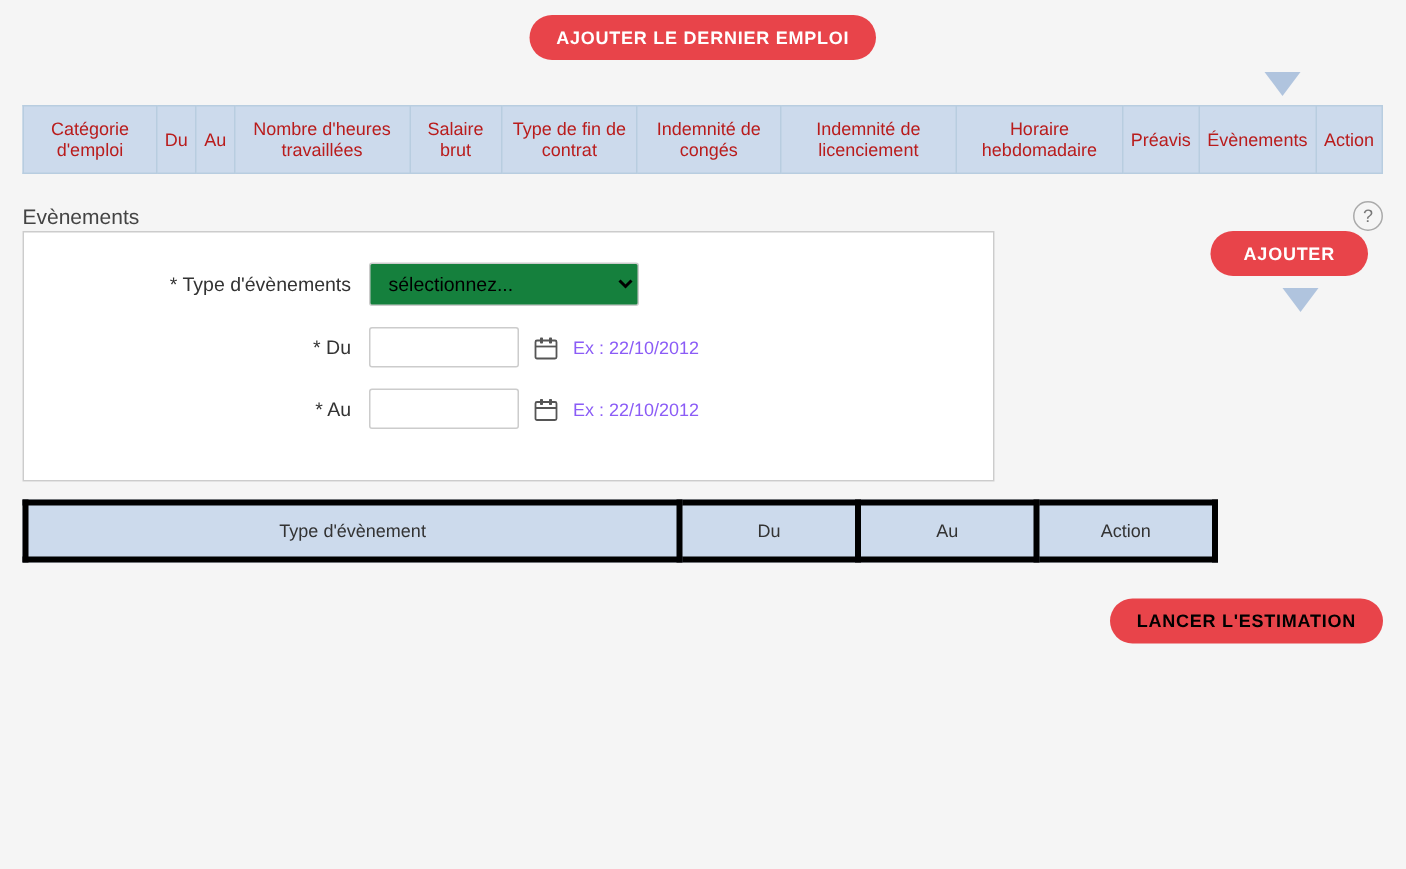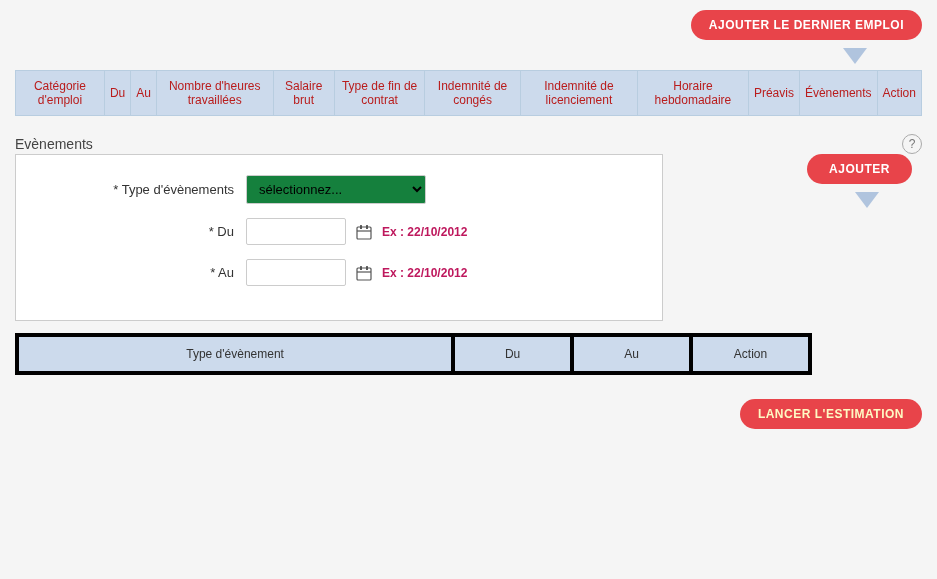--- a/index.html
+++ b/index.html
@@ -13,21 +13,21 @@
     }
 
     .page-wrapper {
       padding: 10px 15px;
       width: 937px;
     }
 
     
     .top-actions {
       display: flex;
-      justify-content: flex-end;
+      justify-content: center;
       margin-bottom: 8px;
     }
 
     .btn-red {
       background: #e8444a;
       color: #fff;
       border: none;
       border-radius: 20px;
       padding: 8px 18px;
       font-size: 12px;
@@ -149,22 +149,21 @@
       justify-content: center;
       width: 24px;
       height: 24px;
       margin: 0 6px;
       cursor: pointer;
       color: #555;
     }
 
     .example-text {
       font-size: 12px;
-      color: #be185d;
-      font-weight: bold;
+      color: #8b5cf6;
     }
 
     .ajouter-btn {
       background: #e8444a;
       color: #fff;
       border: none;
       border-radius: 20px;
       padding: 8px 22px;
       font-size: 12px;
       font-weight: bold;
@@ -194,21 +193,21 @@
 
     
     .bottom-actions {
       display: flex;
       justify-content: flex-end;
       margin-top: 10px;
     }
 
     .lancer-btn {
       background: #e8444a;
-      color: #fef9c3;
+      color: #000000;
       border: none;
       border-radius: 20px;
       padding: 8px 18px;
       font-size: 12px;
       font-weight: bold;
       cursor: pointer;
       letter-spacing: 0.5px;
       text-transform: uppercase;
     }
 

